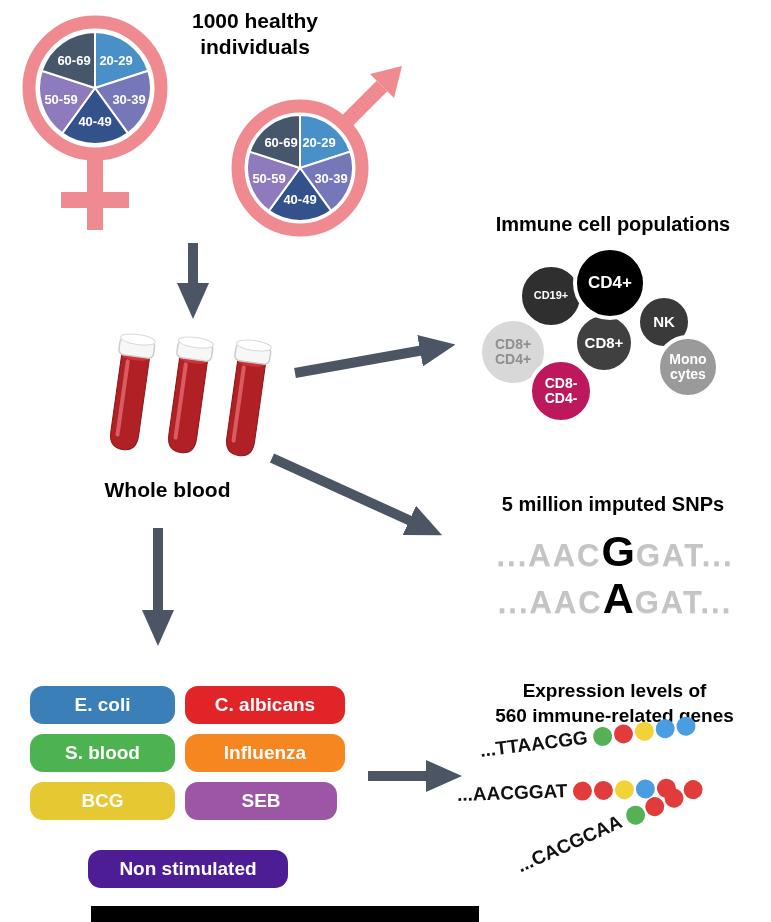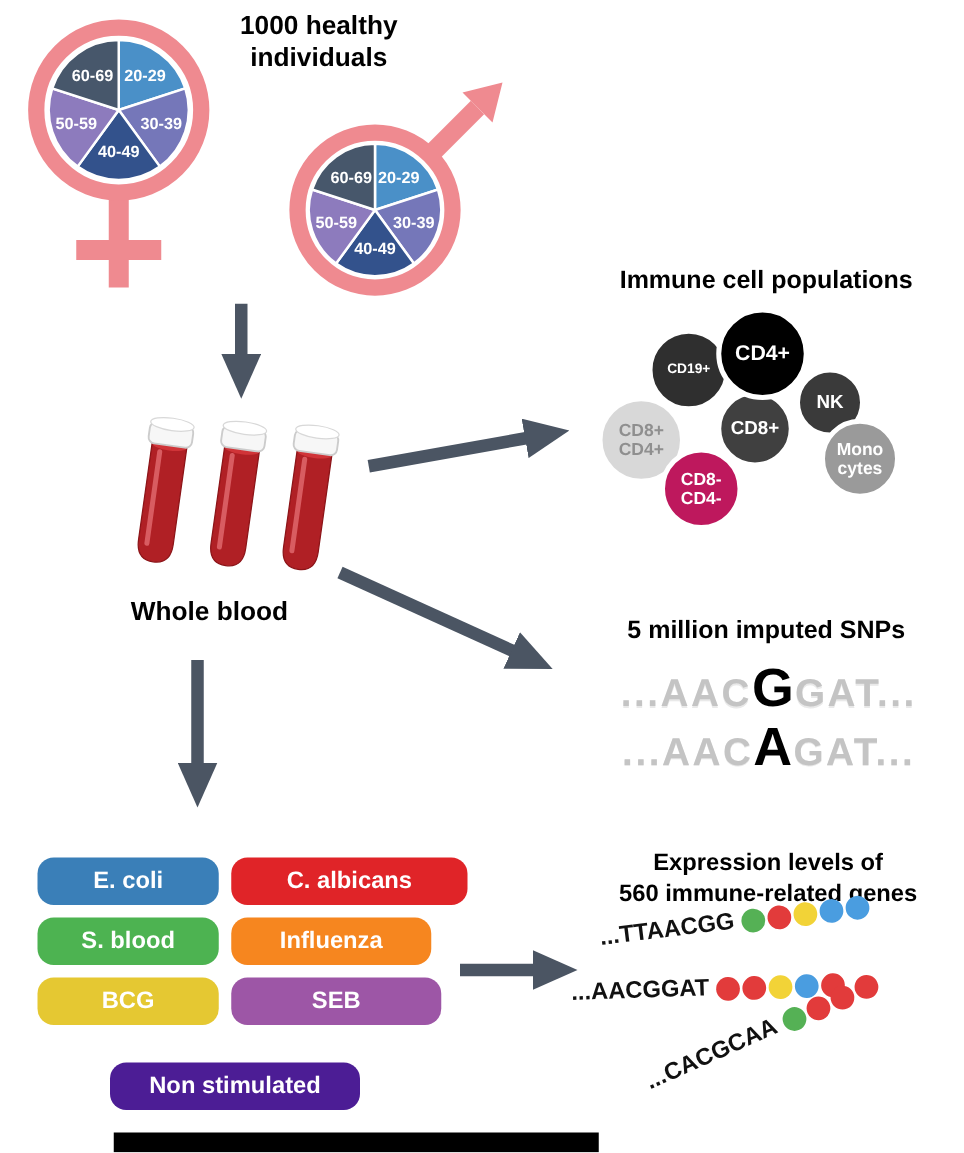--- a/index.html
+++ b/index.html
@@ -25,25 +25,25 @@
   #cell-cd8neg{left:528px;top:358px;width:66px;height:66px;font-size:14px}
   #cell-neutro{left:599px;top:360px;width:62px;height:62px;font-size:14px}
   #snp-block{position:absolute;left:450px;top:528px;width:330px;text-align:center}
   .snp-line{height:47px;line-height:47px;white-space:nowrap}
   .snp-gray{color:#c4c4c4;font-weight:bold;font-size:31px;letter-spacing:2px;
             text-shadow:0 1px 0 #e9e9e9}
   .snp-var{color:#000;font-weight:bold;font-size:43px;letter-spacing:1px}
   .pill{position:absolute;height:38px;border-radius:13px;display:flex;align-items:center;
         justify-content:center;color:#fff;font-weight:bold;font-size:19px}
   #pill-0{left:30px;top:686px;width:145px}
-  #pill-1{left:185px;top:686px;width:189px}
+  #pill-1{left:185px;top:686px;width:160px}
   #pill-2{left:30px;top:734px;width:145px}
   #pill-3{left:185px;top:734px;width:160px}
   #pill-4{left:30px;top:782px;width:145px}
-  #pill-5{left:185px;top:782px;width:168px}
+  #pill-5{left:185px;top:782px;width:152px}
   #pill-6{left:88px;top:830px;width:200px}
   .gene-row{position:absolute;display:flex;align-items:center;font-weight:bold;font-size:19px;
             color:#111;white-space:nowrap}
   #gene-row-0{left:480px;top:740px;transform:rotate(-7deg);transform-origin:left center}
   #gene-row-1{left:457px;top:784px;transform:rotate(-2deg);transform-origin:left center}
   #gene-row-2{left:518px;top:856px;transform:rotate(-24deg);transform-origin:left center}
   .gene-seq{margin-right:4px}
   .bead{width:19px;height:19px;border-radius:50%;margin-left:2px;flex:none}
   #bottom-bar{position:absolute;left:91px;top:906px;width:388px;height:16px;background:#000}
 </style>

